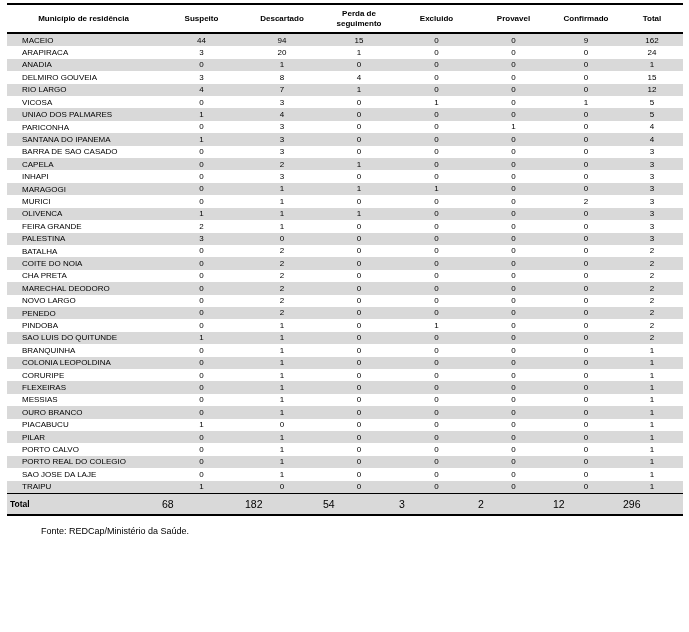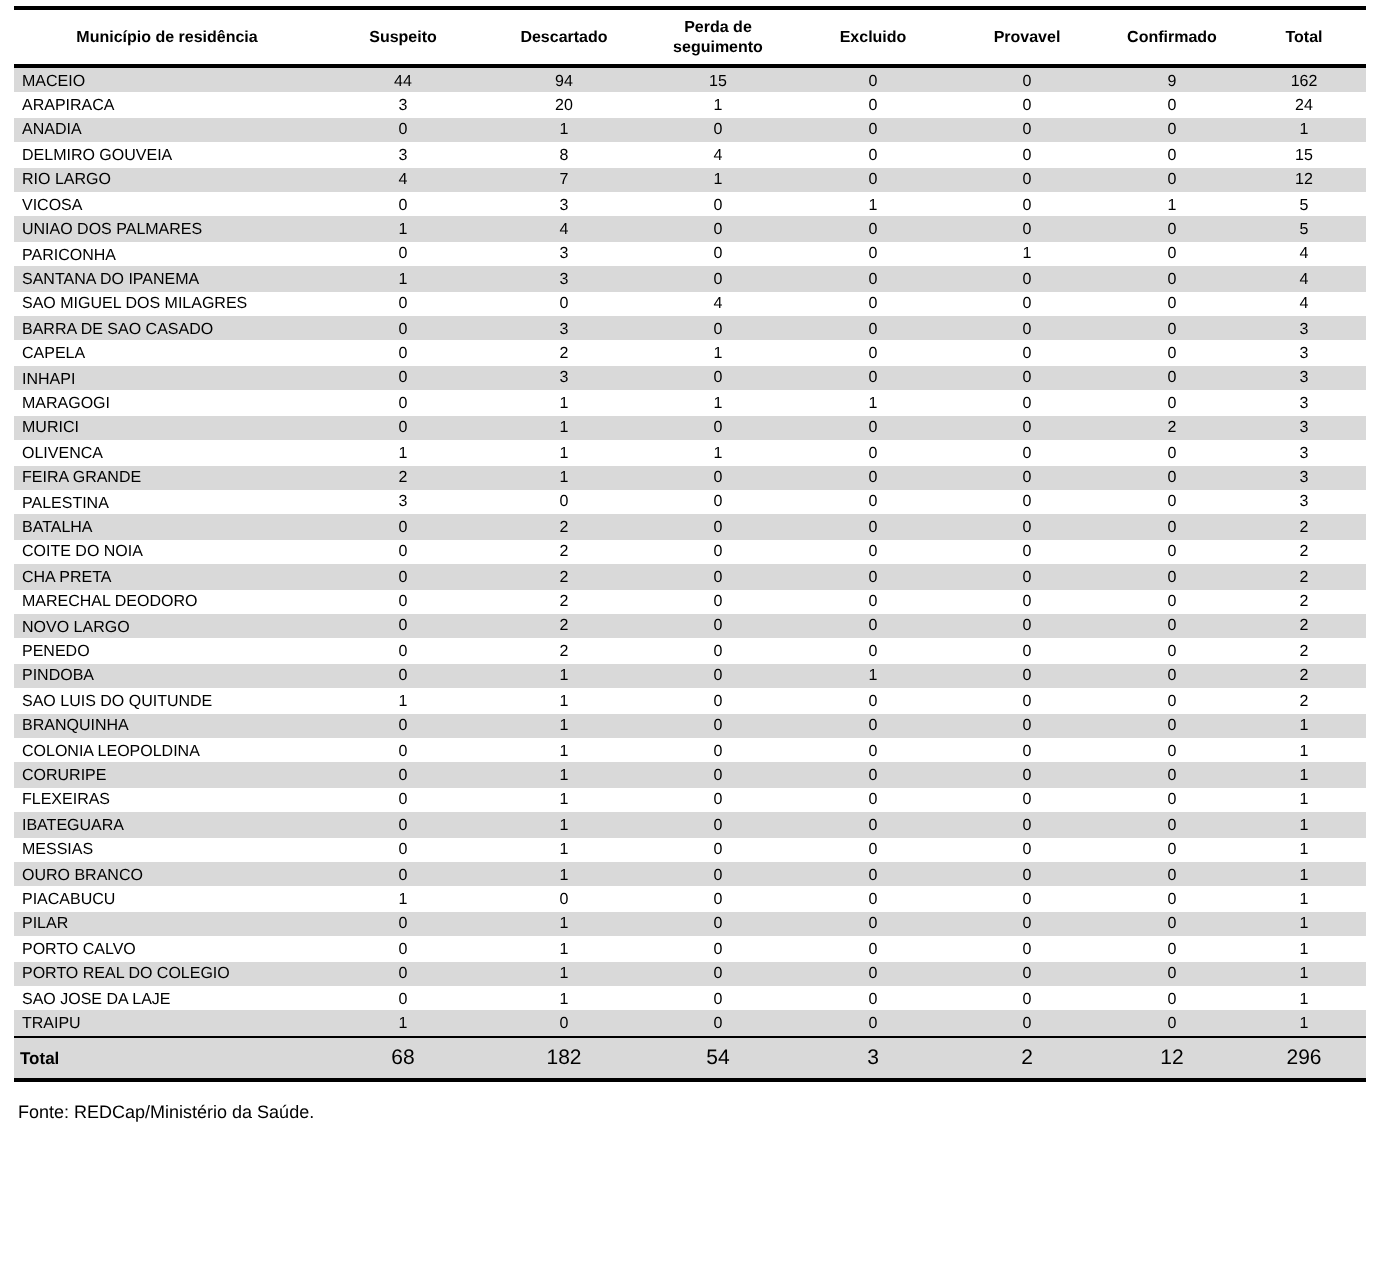--- a/index.html
+++ b/index.html
@@ -33,44 +33,44 @@
     border-bottom: 2px solid #000;
     background: #ffffff;
   }
   tbody td {
     font-size: 8px;
     line-height: 9.3px;
     padding: 1.45px 2px;
     vertical-align: middle;
   }
   tbody tr:nth-child(odd) { background: #d9d9d9; }
-  td.name { text-align: left; padding-left: 4px; }
+  td.name { text-align: left; padding-left: 15px; }
   span.nm { display: inline-block; max-width: 113px; vertical-align: middle; }
   td.num { text-align: center; }
   tfoot td {
     border-top: 1px solid #000;
     background: #d9d9d9;
     vertical-align: middle;
   }
   td.total-label {
     font-size: 8.5px;
     font-weight: bold;
     text-align: left;
     padding: 5px 2px 5px 3px;
   }
   td.total-num {
     font-size: 10.5px;
-    text-align: center;
     padding: 4px 2px;
   }
   .fonte {
     font-size: 9px;
     line-height: 11px;
     margin-top: 10px;
     padding-left: 2px;
+    margin-left: 32px;
   }
 </style>
 </head>
 <body>
 
 <div class="page">
 
   <table class="tbl">
     <colgroup>
       <col style="width:153px">
@@ -179,30 +179,20 @@
           <td class="name"><span class="nm">SANTANA DO IPANEMA</span></td>
           <td class="num">1</td>
           <td class="num">3</td>
           <td class="num">0</td>
           <td class="num">0</td>
           <td class="num">0</td>
           <td class="num">0</td>
           <td class="num">4</td>
         </tr>
         <tr>
-          <td class="name"><span class="nm">SAO MIGUEL DOS MILAGRES</span></td>
-          <td class="num">0</td>
-          <td class="num">0</td>
-          <td class="num">4</td>
-          <td class="num">0</td>
-          <td class="num">0</td>
-          <td class="num">0</td>
-          <td class="num">4</td>
-        </tr>
-        <tr>
           <td class="name"><span class="nm">BARRA DE SAO CASADO</span></td>
           <td class="num">0</td>
           <td class="num">3</td>
           <td class="num">0</td>
           <td class="num">0</td>
           <td class="num">0</td>
           <td class="num">0</td>
           <td class="num">3</td>
         </tr>
         <tr>
@@ -380,30 +370,20 @@
           <td class="num">0</td>
           <td class="num">1</td>
           <td class="num">0</td>
           <td class="num">0</td>
           <td class="num">0</td>
           <td class="num">0</td>
           <td class="num">1</td>
         </tr>
         <tr>
           <td class="name"><span class="nm">FLEXEIRAS</span></td>
-          <td class="num">0</td>
-          <td class="num">1</td>
-          <td class="num">0</td>
-          <td class="num">0</td>
-          <td class="num">0</td>
-          <td class="num">0</td>
-          <td class="num">1</td>
-        </tr>
-        <tr>
-          <td class="name"><span class="nm">IBATEGUARA</span></td>
           <td class="num">0</td>
           <td class="num">1</td>
           <td class="num">0</td>
           <td class="num">0</td>
           <td class="num">0</td>
           <td class="num">0</td>
           <td class="num">1</td>
         </tr>
         <tr>
           <td class="name"><span class="nm">MESSIAS</span></td>

